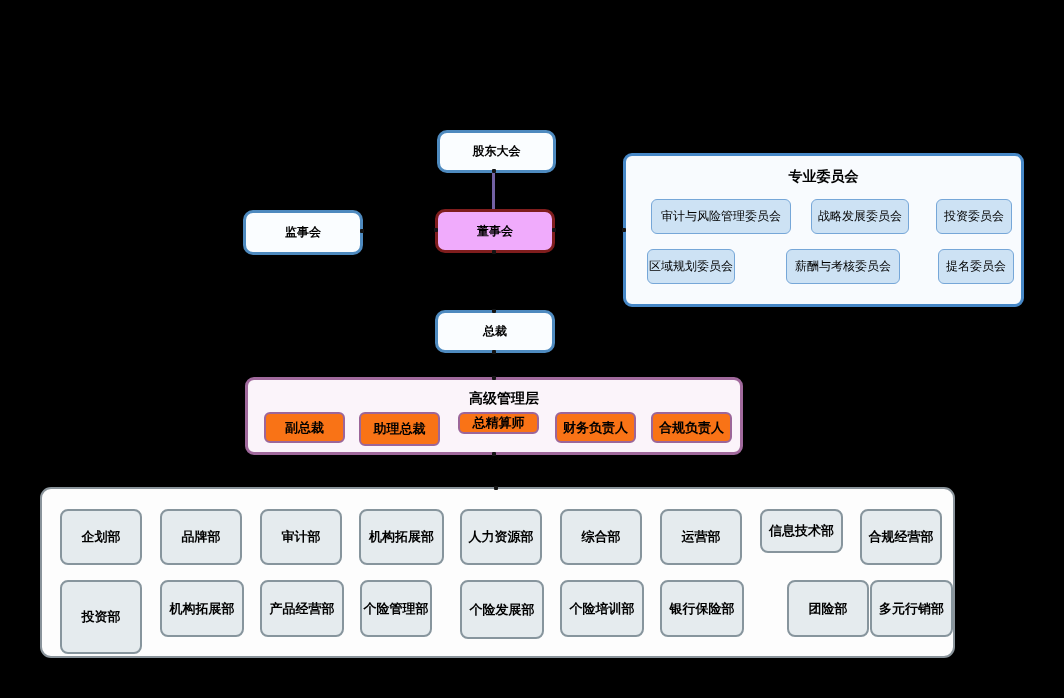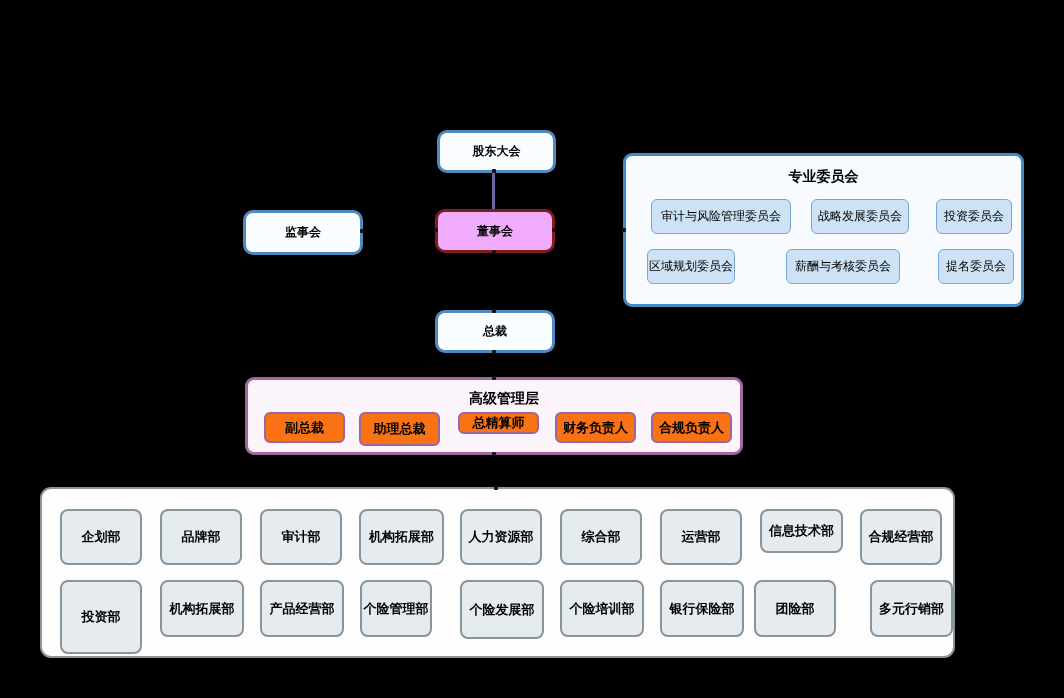--- a/index.html
+++ b/index.html
@@ -104,21 +104,21 @@
     <div class="dept-item" style="left:718px; top:20px; width:83px; height:44px;">信息技术部</div>
     <div class="dept-item" style="left:818px; top:20px; width:82px; height:56px;">合规经营部</div>
 
     <div class="dept-item" style="left:18px;  top:91px; width:82px; height:74px;">投资部</div>
     <div class="dept-item" style="left:118px; top:91px; width:84px; height:57px;">机构拓展部</div>
     <div class="dept-item" style="left:218px; top:91px; width:84px; height:57px;">产品经营部</div>
     <div class="dept-item" style="left:318px; top:91px; width:72px; height:57px;">个险管理部</div>
     <div class="dept-item" style="left:418px; top:91px; width:84px; height:59px;">个险发展部</div>
     <div class="dept-item" style="left:518px; top:91px; width:84px; height:57px;">个险培训部</div>
     <div class="dept-item" style="left:618px; top:91px; width:84px; height:57px;">银行保险部</div>
-    <div class="dept-item" style="left:712px; top:91px; width:82px; height:57px;">团险部</div>
+    <div class="dept-item" style="left:745px; top:91px; width:82px; height:57px;">团险部</div>
     <div class="dept-item" style="left:828px; top:91px; width:83px; height:57px;">多元行销部</div>
   </div>
 
   <div class="dot" style="left:492px; top:169px;"></div>
   <div class="dot" style="left:360px; top:229px;"></div>
   <div class="dot" style="left:434px; top:228px;"></div>
   <div class="dot" style="left:552px; top:228px;"></div>
   <div class="dot" style="left:492px; top:250px;"></div>
   <div class="dot" style="left:622px; top:228px;"></div>
   <div class="dot" style="left:492px; top:309px;"></div>

